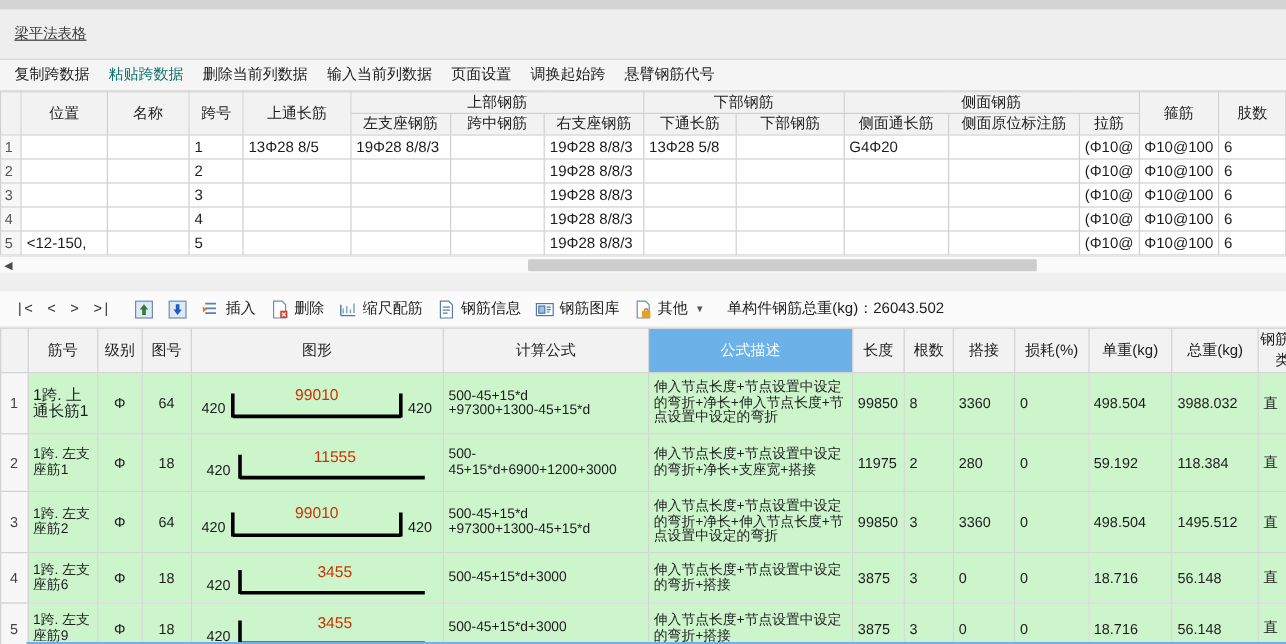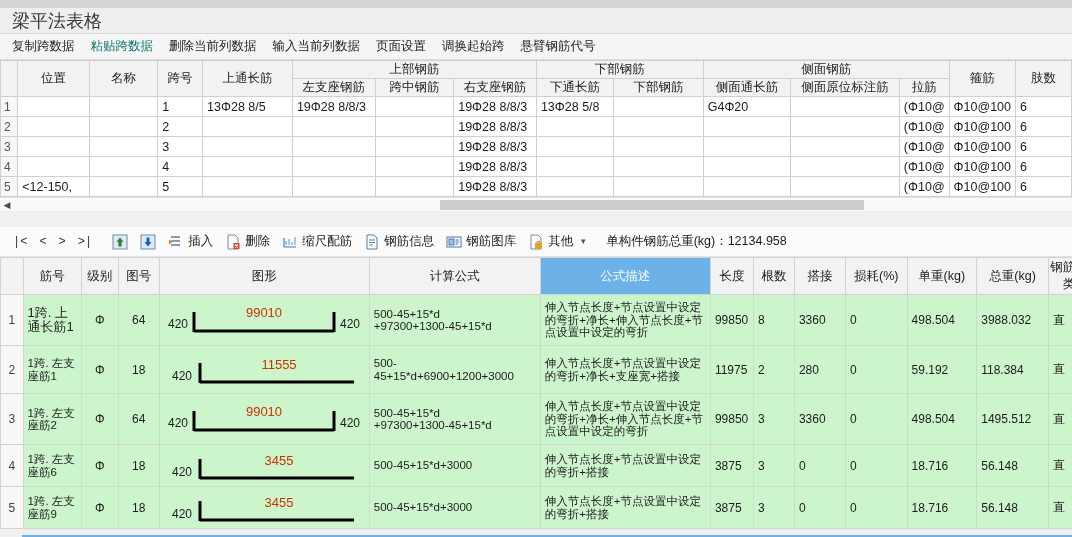--- a/index.html
+++ b/index.html
@@ -12,27 +12,28 @@
     color: #1c1c1c;
     background: #ffffff;
   }
   .app { width: 1072px; height: 537px; position: relative; background: #f0f0f0; }
 
   
   .top-strip { height: 8px; background: #d4d4d4; }
 
   
   .panel-title {
-    height: 26px;
+    height: 42px;
     background: #eeeeee;
     border-bottom: 1px solid #d8d8d8;
     display: flex; align-items: center;
     padding-left: 12px;
-    font-size: 18px;
+    font-size: 12px;
     color: #3a3a3a;
+    text-decoration: underline;
   }
 
   
   .menubar {
     height: 26px;
     background: #f5f5f5;
     border-bottom: 1px solid #dedede;
     display: flex; align-items: center;
     padding-left: 4px;
   }
@@ -392,21 +393,21 @@
         <span style="display: inline-block; width: 16px; height: 16px;">
           <svg viewBox="0 0 16 16" class="tb-icon">
             <path d="M3 1 H10 L13 4 V15 H3 Z" fill="#ffffff" stroke="#6f8cab" stroke-width="1"></path>
             <path d="M7 9 h7 v6 h-7 z" fill="#e8a020"></path>
             <path d="M9 9 a1.5 1.5 0 0 1 3 0" fill="none" stroke="#b87a10" stroke-width="1.1"></path>
           </svg>
         </span>
         <span>其他</span>
         <span class="caret">▼</span>
       </div>
-      <div class="total-label">单构件钢筋总重(kg)：12134.958</div>
+      <div class="total-label">单构件钢筋总重(kg)：26043.502</div>
     </div>
 
   <div style="overflow:hidden;">
     <table class="rebar" id="rebar-grid">
         <thead>
           <tr>
             <th style="width: 22px;"></th>
             <th style="width: 57px;">筋号</th>
             <th style="width: 36px;">级别</th>
             <th style="width: 40px;">图号</th>

